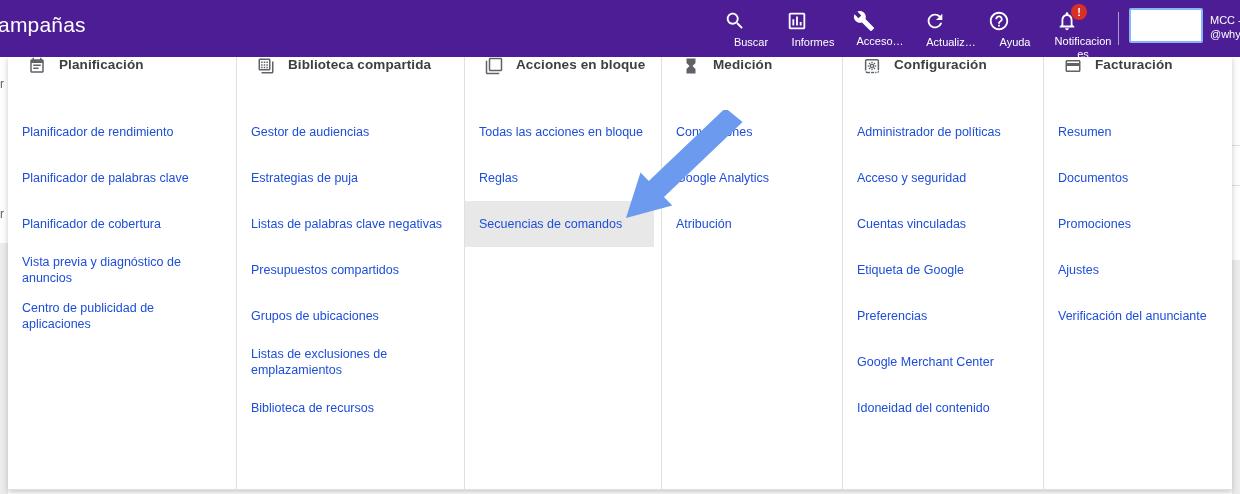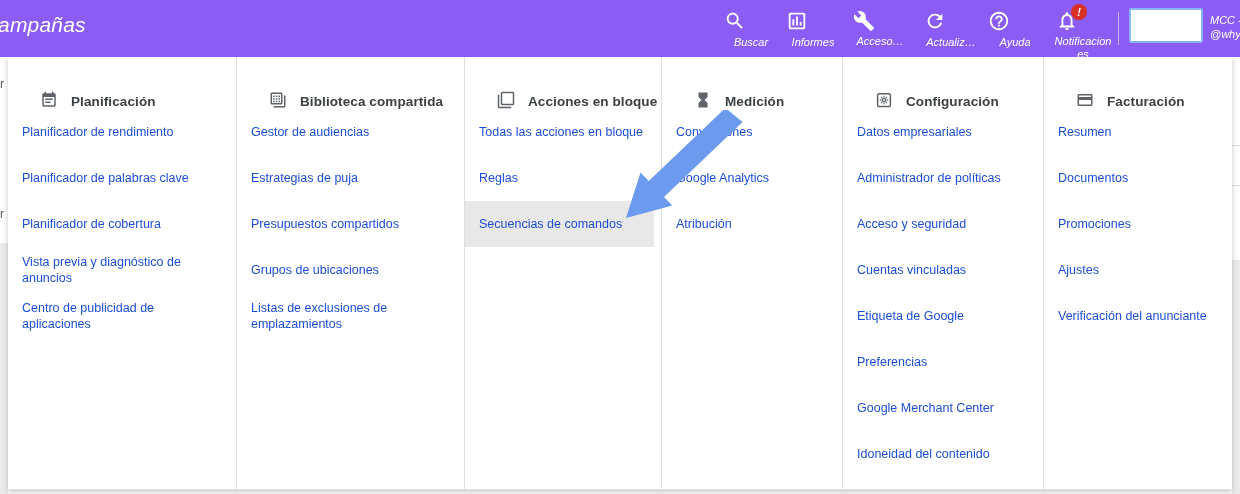--- a/index.html
+++ b/index.html
@@ -5,21 +5,21 @@
   html,body{margin:0;padding:0;}
   body{
     width:1240px;height:494px;overflow:hidden;position:relative;
     background:#ffffff;
     font-family:"Liberation Sans","DejaVu Sans",sans-serif;
     -webkit-font-smoothing:antialiased;
   }
   
   .topbar{
     position:absolute;left:0;top:0;width:1240px;height:57px;
-    background:#8b5cf6;display:flex;align-items:stretch;z-index:3;font-style:italic;
+    background:#4c1d95;display:flex;align-items:stretch;z-index:3;
   }
   .page-title{
     position:absolute;left:-2px;top:13px;color:#ffffff;font-size:21px;
     letter-spacing:.2px;white-space:nowrap;
   }
   .tb-actions{
     position:absolute;left:704px;top:0;height:57px;display:flex;align-items:flex-start;
   }
   .tb-btn{
     display:flex;flex-direction:column;align-items:center;justify-content:flex-start;
@@ -48,21 +48,21 @@
   
   .menu-panel{
     position:absolute;left:8px;top:57px;width:1224px;height:433px;
     background:#ffffff;display:flex;z-index:2;
     box-shadow:0 2px 6px rgba(60,64,67,.3);
     border-bottom:1px solid #e0e0e0;box-sizing:border-box;
   }
   .col{box-sizing:border-box;border-right:1px solid #e0e0e0;}
   .col:last-child{border-right:none;}
   .col-header{
-    height:52px;display:flex;align-items:flex-end;padding-left:32px;gap:13px;
+    height:52px;display:flex;align-items:flex-start;padding-left:20px;gap:13px;
   }
   .col-header svg{width:18px;height:18px;display:block;}
   .htitle{font-size:13.5px;font-weight:bold;color:#3c4043;letter-spacing:.1px;}
   .mi{
     min-height:46px;display:flex;align-items:center;
     padding:4px 8px 4px 14px;box-sizing:border-box;
     font-size:12.5px;line-height:16px;color:#1d4ed8;cursor:pointer;
   }
   .mi.hl{background:#e8e8e8;margin-right:7px;padding-right:1px;}
   
@@ -177,23 +177,25 @@
     <div class="col-header">
       <span>
         <svg viewBox="0 0 24 24" fill="#5f6368">
             <path d="M20 6v14H6v2h14c1.1 0 2-.9 2-2V6h-2zm-4-4H4c-1.1 0-2 .9-2 2v12c0 1.1.9 2 2 2h12c1.1 0 2-.9 2-2V4c0-1.1-.9-2-2-2zm0 14H4V4h12v12zM7.5 6h-2v2h2V6zm0 3.5h-2v2h2v-2zm0 3.5h-2v2h2v-2zM11 6H9v2h2V6zm0 3.5H9v2h2v-2zm0 3.5H9v2h2v-2zm3.5-7h-2v2h2V6zm0 3.5h-2v2h2v-2zm0 3.5h-2v2h2v-2z"></path>
           </svg>
       </span>
       <span class="htitle">Biblioteca compartida</span>
     </div>
     <div class="mi">Gestor de audiencias</div>
     <div class="mi">Estrategias de puja</div>
+    <div class="mi">Listas de palabras clave negativas</div>
     <div class="mi">Presupuestos compartidos</div>
     <div class="mi">Grupos de ubicaciones</div>
     <div class="mi" style="max-width:190px">Listas de exclusiones de emplazamientos</div>
+    <div class="mi">Biblioteca de recursos</div>
   </div>
 
   <div class="col" style="width:197px">
     <div class="col-header">
       <span>
         <svg viewBox="0 0 24 24" fill="#5f6368">
             <path d="M3 5H1v16c0 1.1.9 2 2 2h16v-2H3V5zm18-4H7c-1.1 0-2 .9-2 2v14c0 1.1.9 2 2 2h14c1.1 0 2-.9 2-2V3c0-1.1-.9-2-2-2zm0 16H7V3h14v14z"></path>
           </svg>
       </span>
       <span class="htitle">Acciones en bloque</span>
@@ -230,21 +232,20 @@
               <line x1="15.6" y1="12" x2="17.6" y2="12"></line>
               <line x1="8.1" y1="8.1" x2="9.5" y2="9.5"></line>
               <line x1="14.5" y1="14.5" x2="15.9" y2="15.9"></line>
               <line x1="15.9" y1="8.1" x2="14.5" y2="9.5"></line>
               <line x1="9.5" y1="14.5" x2="8.1" y2="15.9"></line>
             </g>
           </svg>
       </span>
       <span class="htitle">Configuración</span>
     </div>
-    <div class="mi">Datos empresariales</div>
     <div class="mi">Administrador de políticas</div>
     <div class="mi">Acceso y seguridad</div>
     <div class="mi">Cuentas vinculadas</div>
     <div class="mi">Etiqueta de Google</div>
     <div class="mi">Preferencias</div>
     <div class="mi">Google Merchant Center</div>
     <div class="mi">Idoneidad del contenido</div>
   </div>
 
   <div class="col" style="width:188px">

